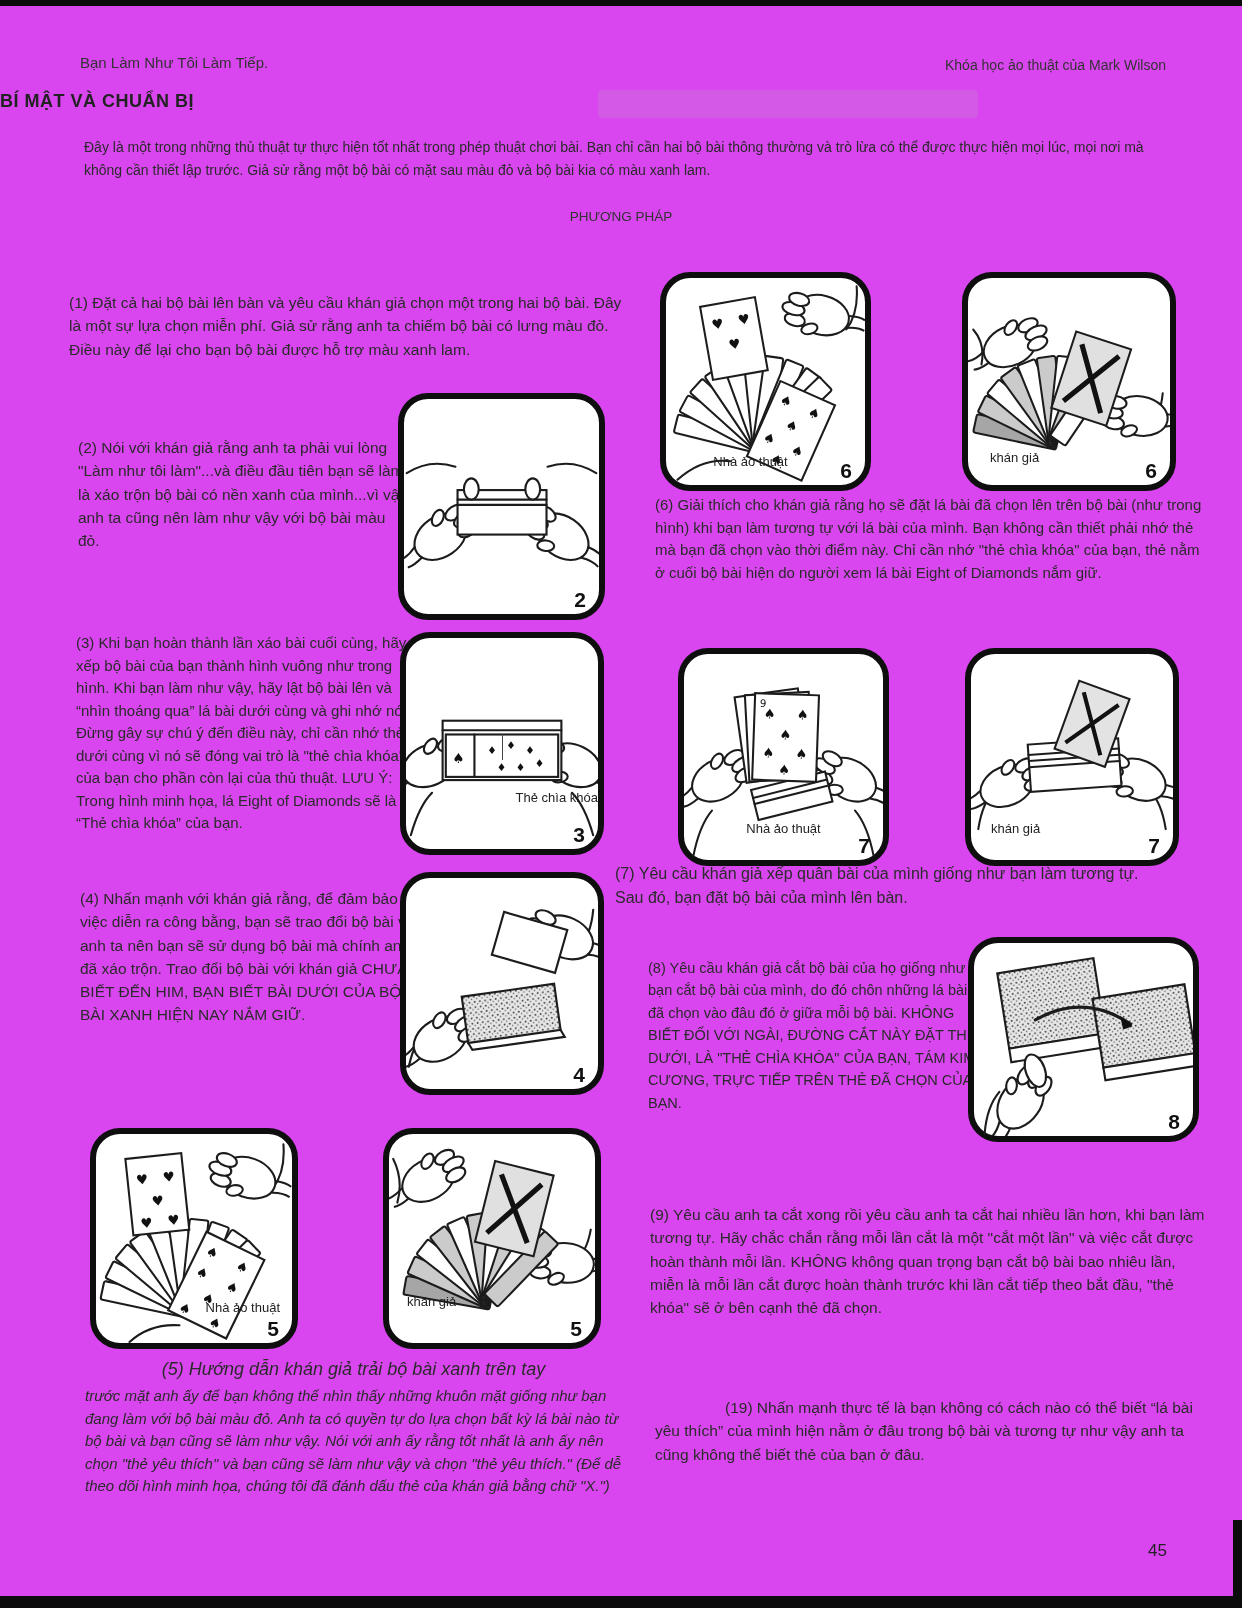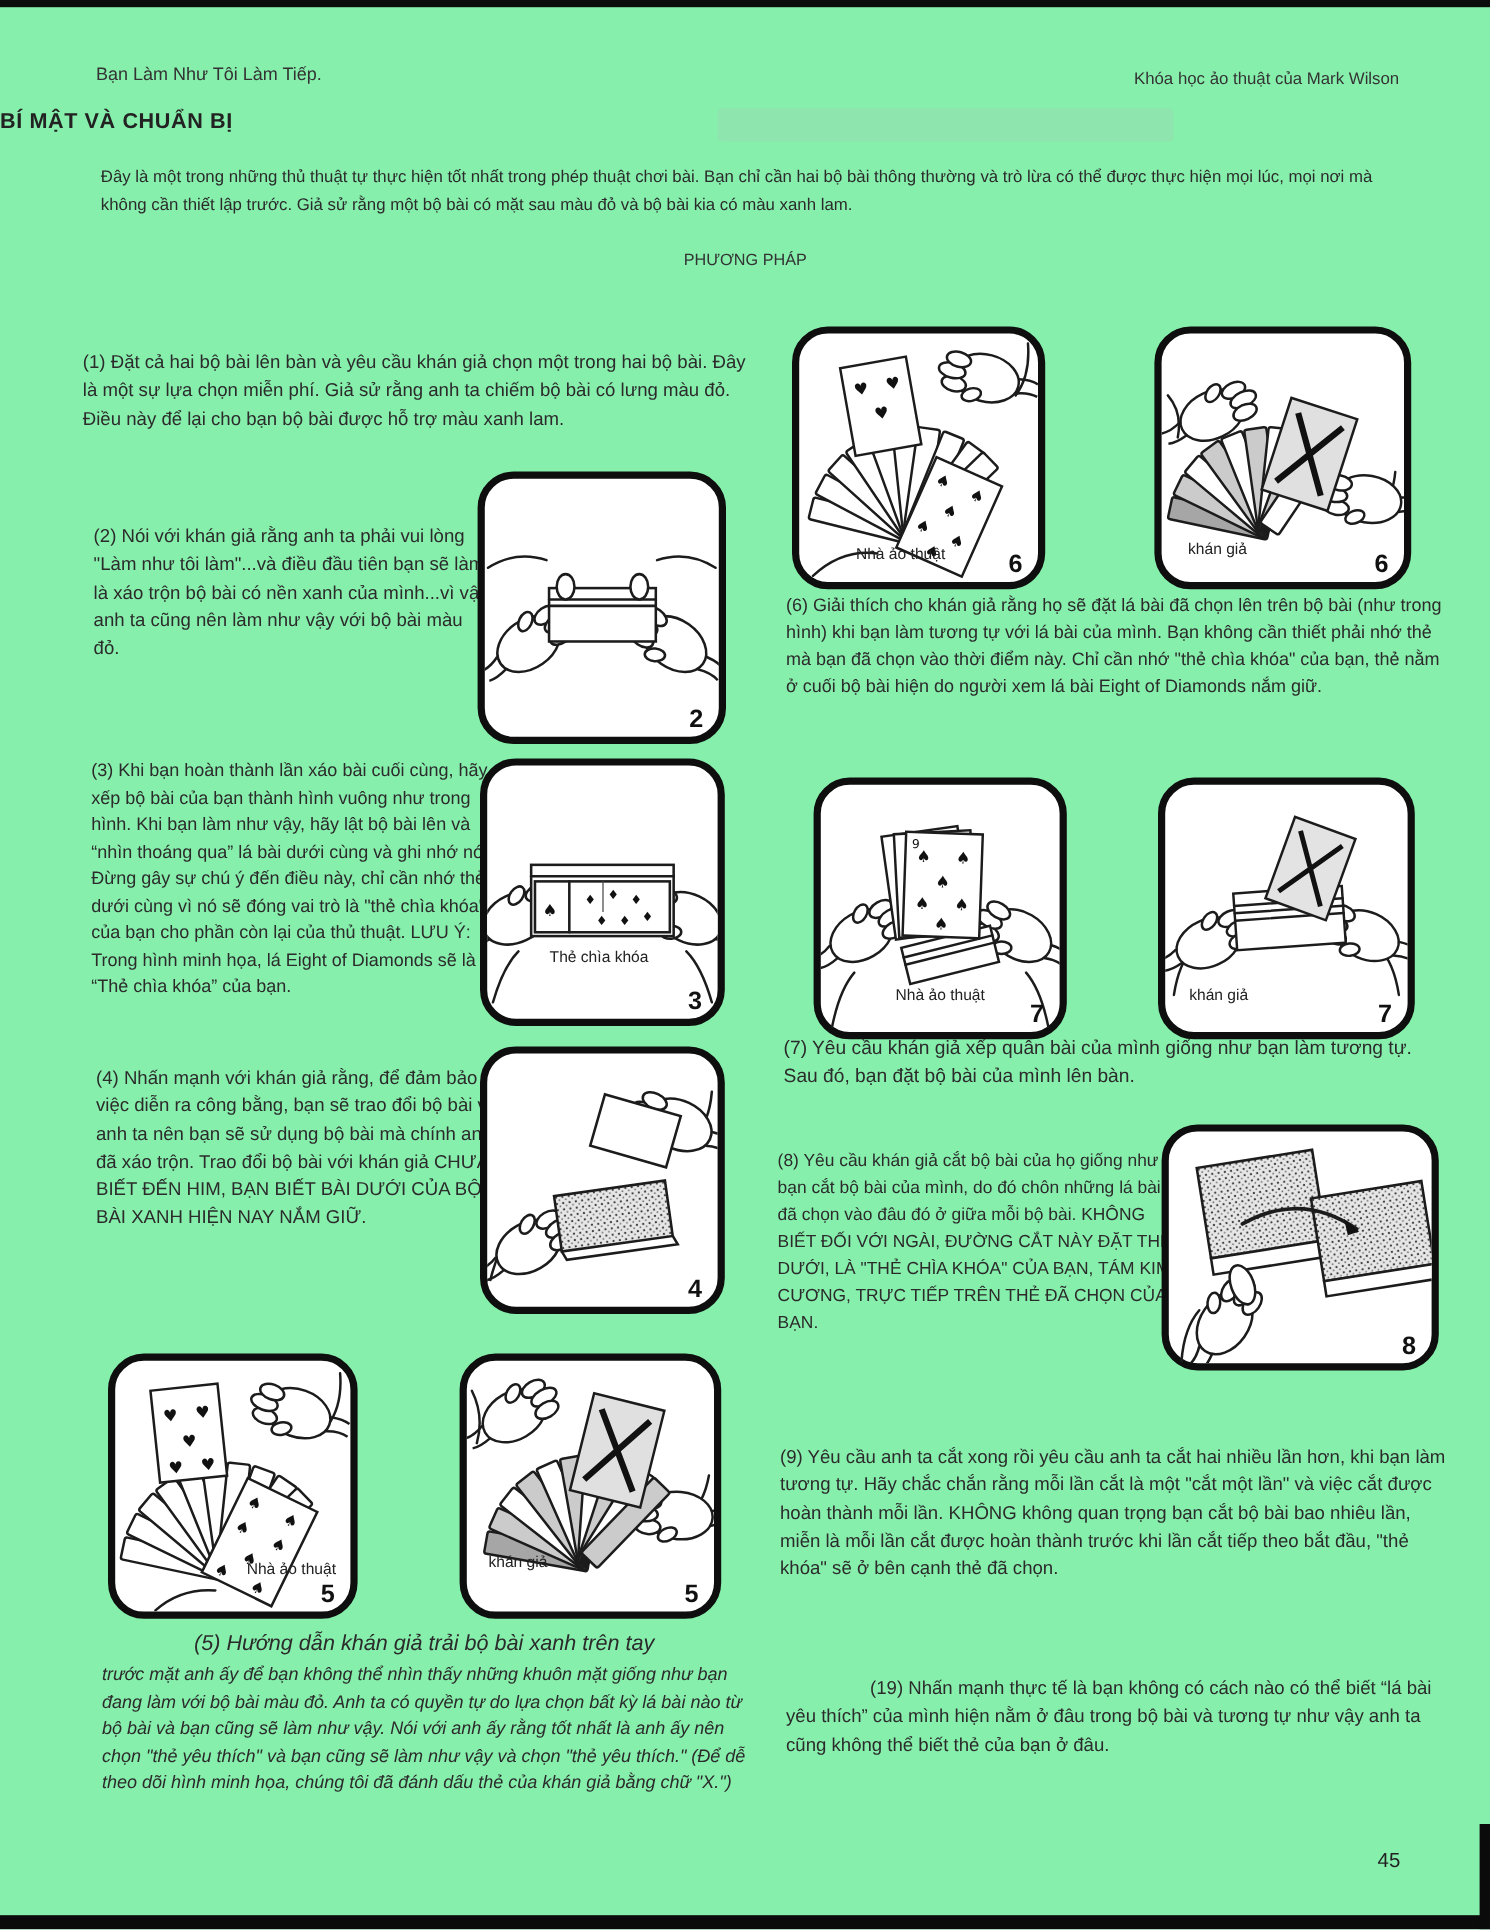--- a/index.html
+++ b/index.html
@@ -1,16 +1,16 @@
 <!DOCTYPE html>
 <html><head>
 <meta charset="utf-8">
 <style>
   html,body{margin:0;padding:0;background:#fff;}
-  .page{position:relative;width:1242px;height:1608px;background:#86efac;overflow:hidden;
+  .page{position:relative;width:1242px;height:1608px;background:#d946ef;overflow:hidden;
         font-family:"Liberation Sans",sans-serif;color:#2b2b2b;}
   .bar{position:absolute;background:#0b0b0b;}
   .txt{position:absolute;margin:0;line-height:1.5;font-size:15px;color:#2b2b2b;}
   .hdr{font-size:15px;color:#333;}
   .title{font-size:18px;font-weight:600;letter-spacing:.5px;color:#222;width:100%;text-align:left;}
   .smudge{position:absolute;background:#b9b9b9;opacity:.18;border-radius:4px;}
   .method{width:100%;text-align:center;font-size:13.5px;color:#333;}
   .pageno{font-size:17px;color:#222;}
   .fig{position:absolute;border:6px solid #0e0e0e;border-radius:30px;background:#fff;}
   .fig svg{position:absolute;left:0;top:0;width:100%;height:100%;}
@@ -96,21 +96,21 @@
         <text x="9" y="40" class="pip">♠</text>
         <text x="42" y="31" class="pip2">♦</text>
         <text x="60" y="27" class="pip2">♦</text>
         <text x="78" y="31" class="pip2">♦</text>
         <text x="51" y="47" class="pip2">♦</text>
         <text x="69" y="47" class="pip2">♦</text>
         <text x="87" y="44" class="pip2">♦</text>
       </g>
     </svg>
     <div class="pointer"></div>
-    <span class="lbl" style="left:4px;right:0;bottom:44px;text-align:left;padding-left:48px;">Thẻ chìa khóa</span>
+    <span class="lbl" style="left:16px;right:0;bottom:44px;text-align:right;padding-left:48px;">Thẻ chìa khóa</span>
     <span class="num">3</span>
   </div>
 
   <p class="txt" style="left:80px;top:887px;width:350px;font-size:15.5px;">(4) Nhấn mạnh với khán giả rằng, để đảm bảo mọi việc diễn ra công bằng, bạn sẽ trao đổi bộ bài với anh ta nên bạn sẽ sử dụng bộ bài mà chính anh ta đã xáo trộn. Trao đổi bộ bài với khán giả CHƯA BIẾT ĐẾN HIM, BẠN BIẾT BÀI DƯỚI CỦA BỘ BÀI XANH HIỆN NAY NẮM GIỮ.</p>
 
   <div class="fig" style="left:400px;top:872px;width:192px;height:211px;">
     <svg viewBox="0 0 180 199">
       <path class="k" d="M2,178 q6,-26 18,-38 M176,30 q-2,24 -14,36"></path>
       <use href="#mitt" transform="translate(32,152) rotate(-30)"></use>
       <use href="#mitt" transform="translate(150,56) rotate(205)"></use>
@@ -377,21 +377,21 @@
       </g>
       <g transform="translate(102,26) rotate(20)">
         <rect width="52" height="70" fill="#e3e3e3" stroke="#1c1c1c" stroke-width="2"></rect>
         <path d="M8,9 L44,61 M44,9 L8,61" stroke="#111" stroke-width="4" fill="none"></path>
       </g>
     </svg>
     <span class="lbl" style="left:20px;bottom:24px;">khán giả</span>
     <span class="num">7</span>
   </div>
 
-  <p class="txt" style="left:653px;top:862px;width:554px;font-size:16px;">(7) Yêu cầu khán giả xếp quân bài của mình giống như bạn làm tương tự. Sau đó, bạn đặt bộ bài của mình lên bàn.</p>
+  <p class="txt" style="left:615px;top:862px;width:554px;font-size:16px;">(7) Yêu cầu khán giả xếp quân bài của mình giống như bạn làm tương tự. Sau đó, bạn đặt bộ bài của mình lên bàn.</p>
 
   <p class="txt" style="left:648px;top:957px;width:330px;font-size:14.5px;line-height:1.55;">(8) Yêu cầu khán giả cắt bộ bài của họ giống như bạn cắt bộ bài của mình, do đó chôn những lá bài đã chọn vào đâu đó ở giữa mỗi bộ bài. KHÔNG BIẾT ĐỐI VỚI NGÀI, ĐƯỜNG CẮT NÀY ĐẶT THẺ DƯỚI, LÀ "THẺ CHÌA KHÓA" CỦA BẠN, TÁM KIM CƯƠNG, TRỰC TIẾP TRÊN THẺ ĐÃ CHỌN CỦA BẠN.</p>
 
   <div class="fig" style="left:968px;top:937px;width:219px;height:193px;">
     <svg viewBox="0 0 207 181">
       <path class="k" d="M10,180 q2,-26 14,-40"></path>
       <use href="#mitt" transform="translate(44,150) rotate(-55)"></use>
       <g transform="translate(22,28) rotate(-9)">
         <rect width="92" height="72" fill="url(#dots)" stroke="#1c1c1c" stroke-width="2"></rect>
         <rect x="0" y="72" width="92" height="13" class="c"></rect>

